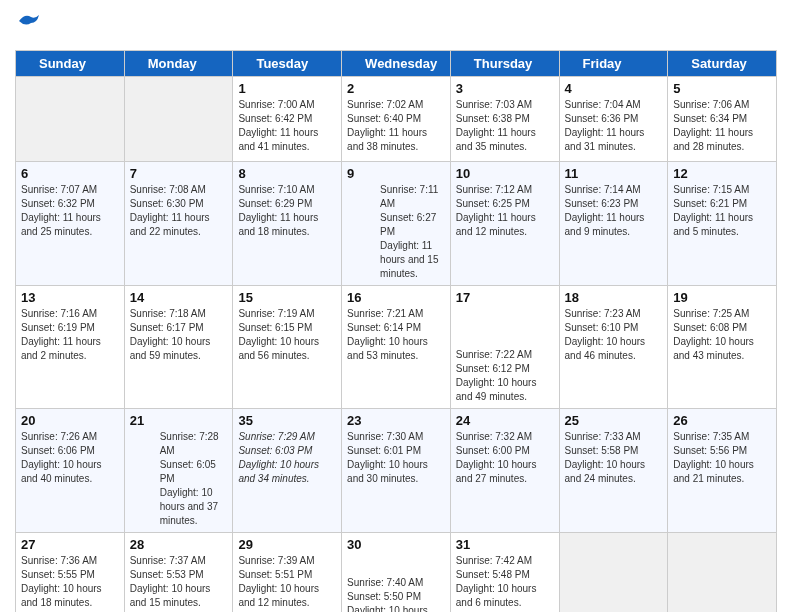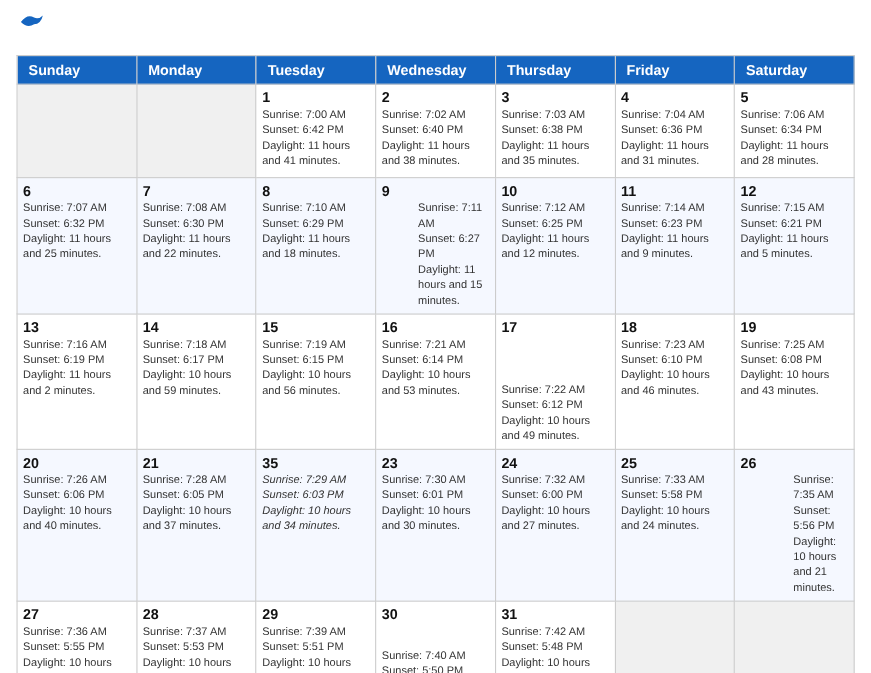--- a/index.html
+++ b/index.html
@@ -35,21 +35,21 @@
     }
     table {
       width: 100%;
       border-collapse: collapse;
       table-layout: fixed;
     }
     th {
       background-color: #1565c0;
       color: #fff;
       text-align: left;
-      padding: 5px 10px;
+      padding: 5px 23px;
       font-size: 13px;
       border: 1px solid #ccc;
     }
     td {
       border: 1px solid #ccc;
       vertical-align: top;
       padding: 4px 5px;
       font-size: 10.5px;
       color: #333;
       height: 85px;
@@ -232,21 +232,21 @@
       </tr>
       <tr>
         <td>
           <span class="day-num">20</span>
           <div class="day-info" style="white-space: pre-line;">Sunrise: 7:26 AM
 Sunset: 6:06 PM
 Daylight: 10 hours and 40 minutes.</div>
         </td>
         <td>
           <span class="day-num">21</span>
-          <div class="day-info" style="white-space: pre-line;">Sunrise: 7:28 AM
+          <div class="day-info" style="white-space: pre-line; margin-left: 30px;">Sunrise: 7:28 AM
 Sunset: 6:05 PM
 Daylight: 10 hours and 37 minutes.</div>
         </td>
         <td>
           <span class="day-num">35</span>
           <div class="day-info" style="white-space: pre-line; font-style: italic;">Sunrise: 7:29 AM
 Sunset: 6:03 PM
 Daylight: 10 hours and 34 minutes.</div>
         </td>
         <td>
@@ -262,21 +262,21 @@
 Daylight: 10 hours and 27 minutes.</div>
         </td>
         <td>
           <span class="day-num">25</span>
           <div class="day-info" style="white-space: pre-line;">Sunrise: 7:33 AM
 Sunset: 5:58 PM
 Daylight: 10 hours and 24 minutes.</div>
         </td>
         <td>
           <span class="day-num">26</span>
-          <div class="day-info" style="white-space: pre-line; margin-left: 48px;">Sunrise: 7:35 AM
+          <div class="day-info" style="white-space: pre-line;">Sunrise: 7:35 AM
 Sunset: 5:56 PM
 Daylight: 10 hours and 21 minutes.</div>
         </td>
       </tr>
       <tr>
         <td>
           <span class="day-num">27</span>
           <div class="day-info" style="white-space: pre-line;">Sunrise: 7:36 AM
 Sunset: 5:55 PM
 Daylight: 10 hours and 18 minutes.</div>

